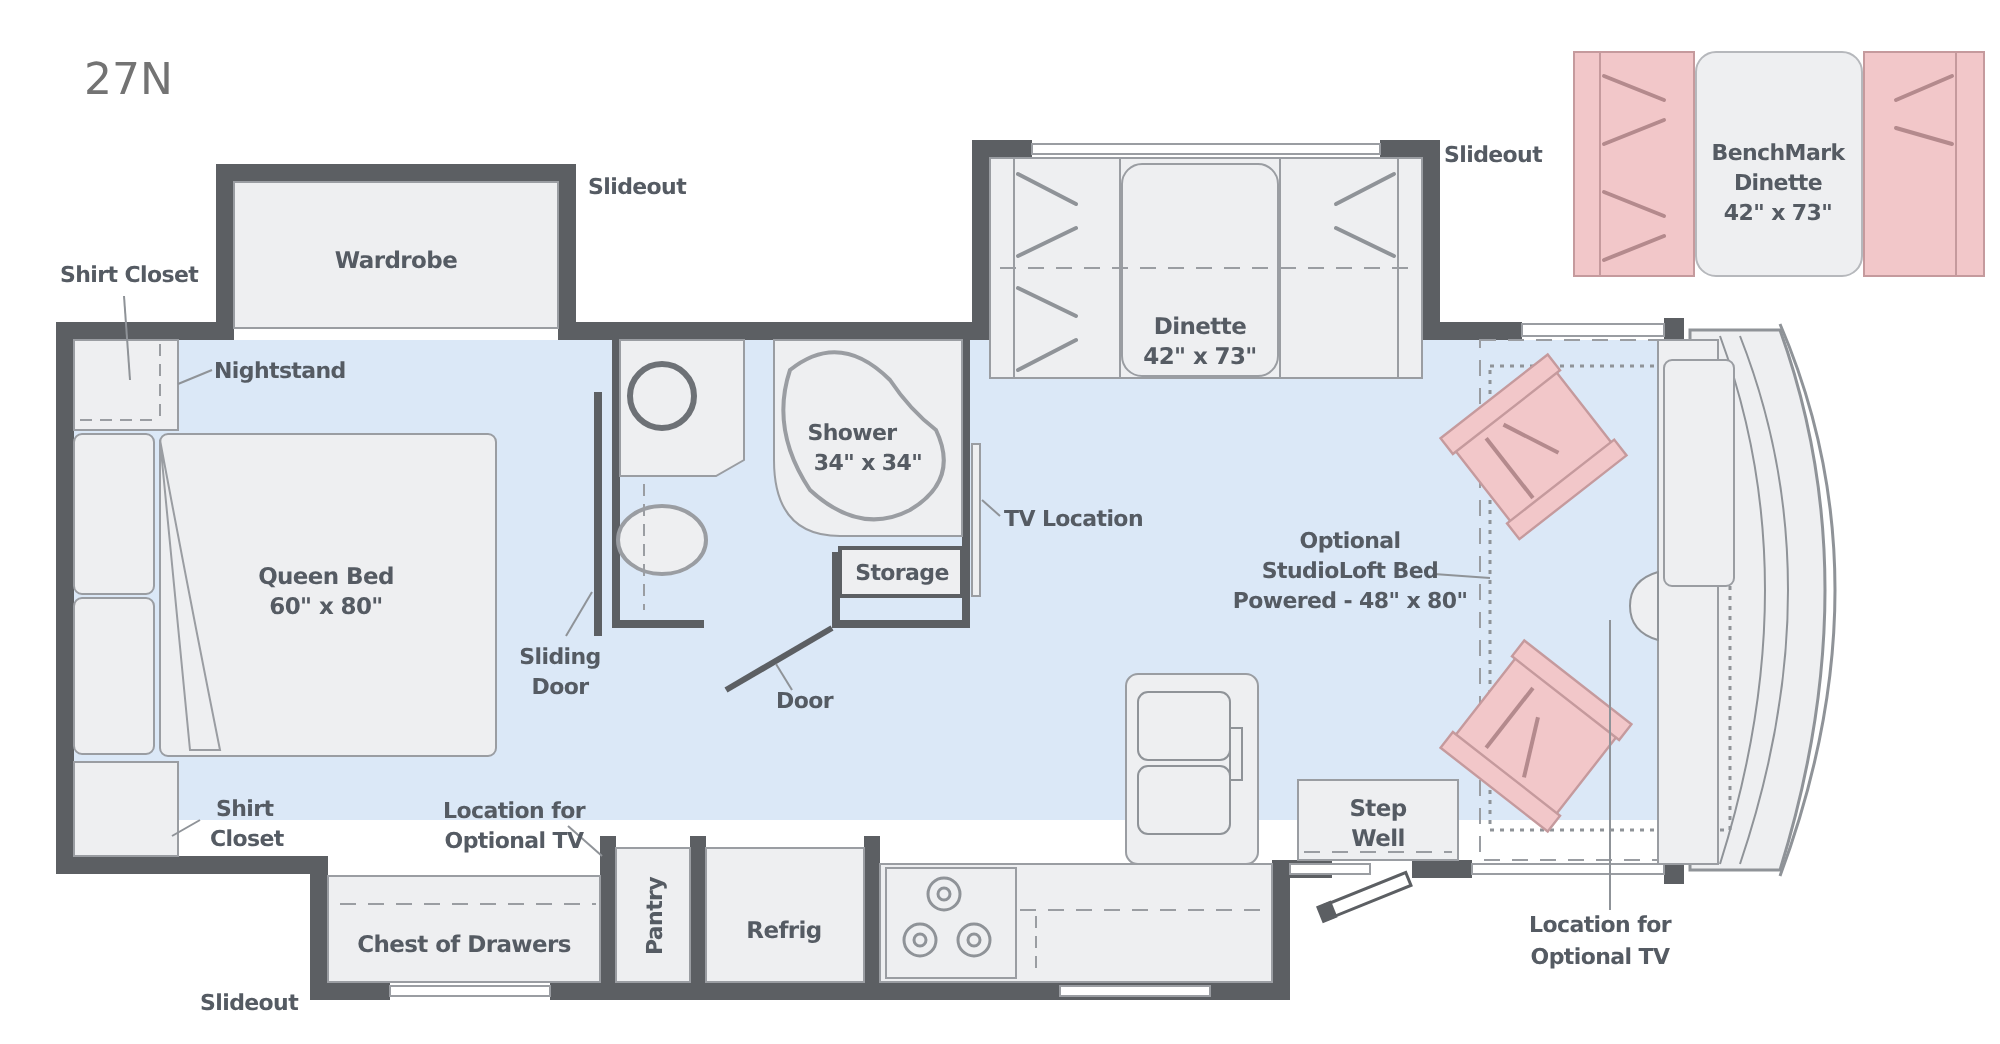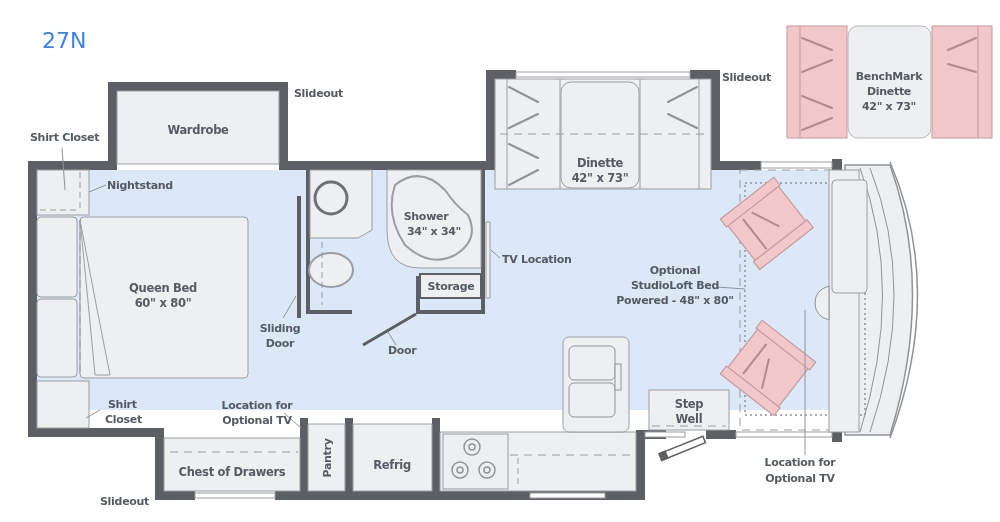--- a/index.html
+++ b/index.html
@@ -1,17 +1,17 @@
 <!DOCTYPE html>
 <html><head>
 <meta charset="utf-8">
 <style>
   html, body { margin: 0; padding: 0; background: #ffffff; }
   body { width: 1000px; height: 522px; overflow: hidden; position: relative; font-family: "DejaVu Sans", sans-serif; }
-  .model-title { position: absolute; left: 42px; top: 28px; font-size: 22px; color: #3b82f6; font-family: "DejaVu Sans", sans-serif; }
+  .model-title { position: absolute; left: 42px; top: 28px; font-size: 22px; color: #737373; font-family: "DejaVu Sans", sans-serif; }
   svg { position: absolute; left: 0; top: 0; }
   .lbl { font-family: "DejaVu Sans", sans-serif; font-size: 11.5px; fill: #555b63; font-weight: bold; letter-spacing: -0.3px; }
   .lbl-sm { font-family: "DejaVu Sans", sans-serif; font-size: 11px; fill: #555b63; font-weight: bold; letter-spacing: -0.3px; }
 </style>
 </head>
 <body>
 
 <div class="model-title">27N</div>
 
 <svg width="1000" height="522" viewBox="0 0 1000 522">

